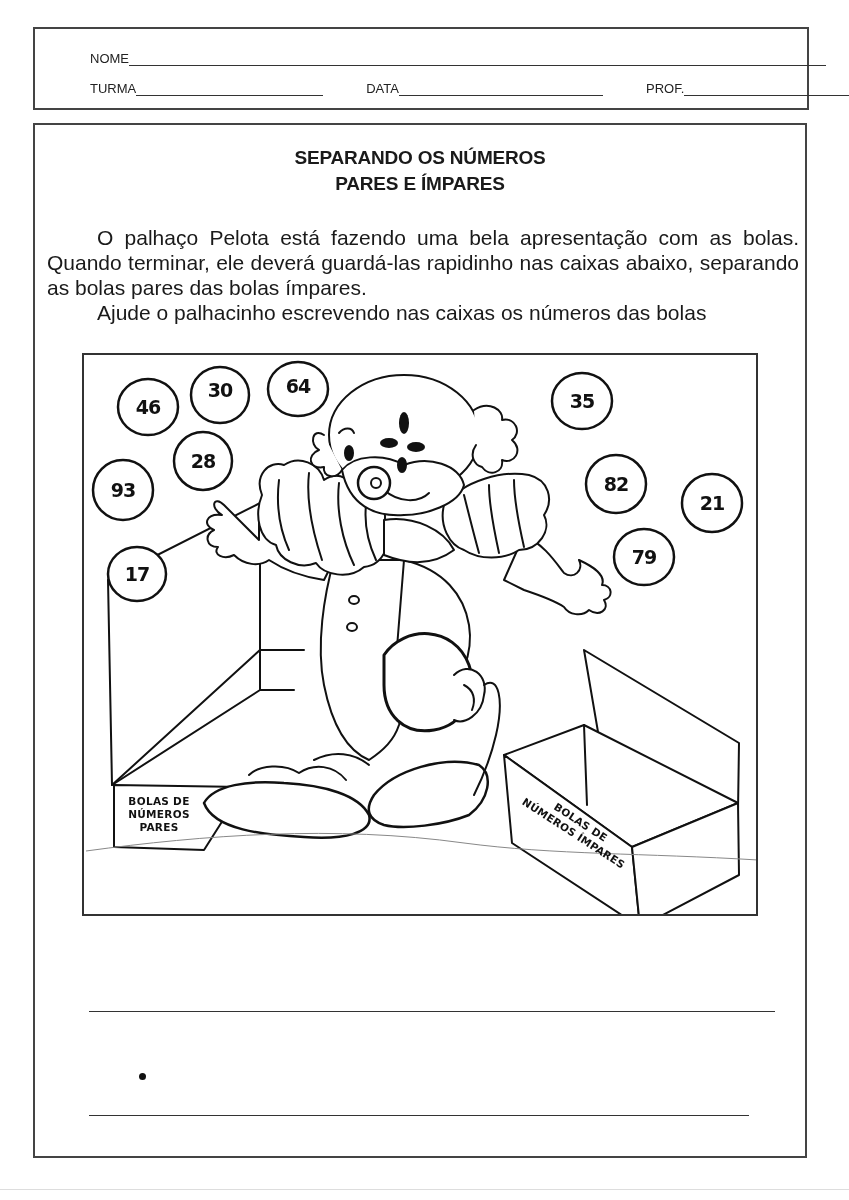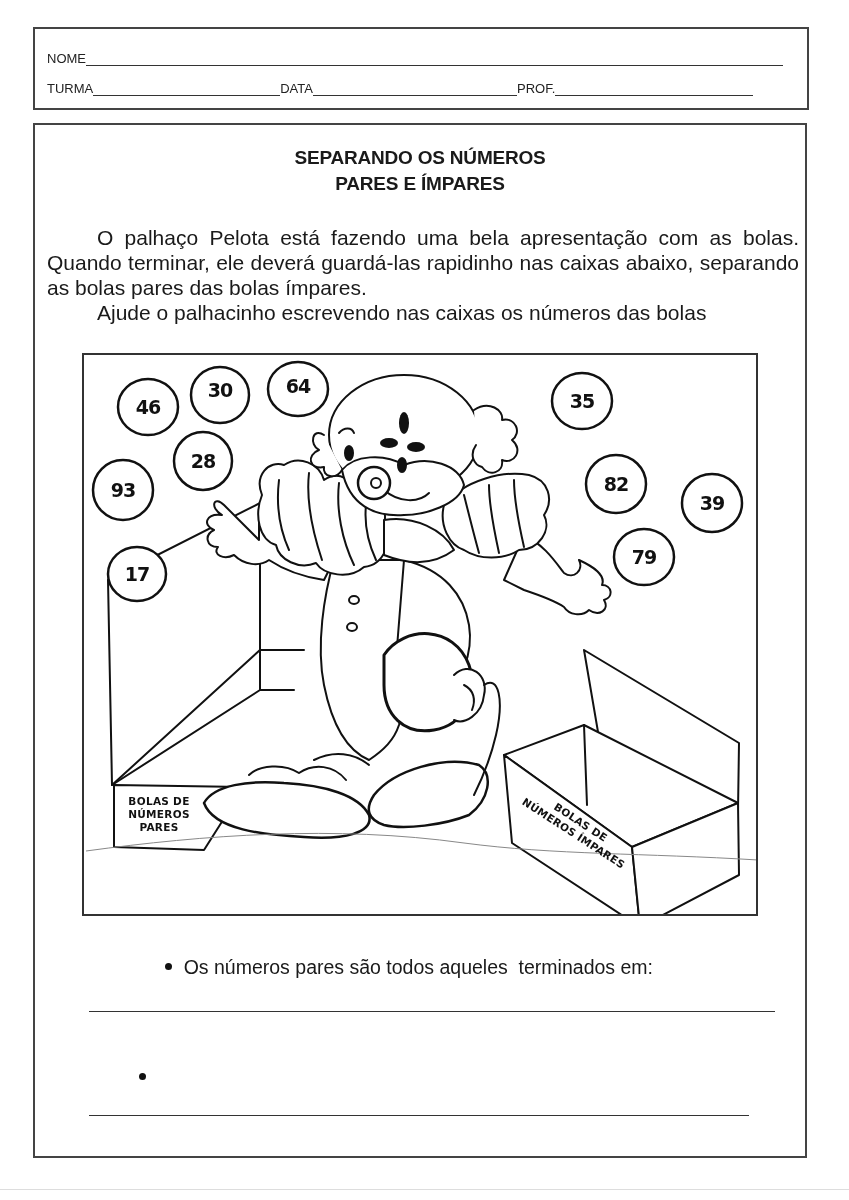--- a/index.html
+++ b/index.html
@@ -4,21 +4,21 @@
 <style>
   * { box-sizing: border-box; margin: 0; padding: 0; }
   html, body { width: 849px; height: 1200px; background: #ffffff; overflow: hidden; }
   body { position: relative; font-family: "Liberation Sans", sans-serif; color: #1a1a1a; }
 
   .header-box {
     position: absolute; left: 33px; top: 27px; width: 776px; height: 83px;
     border: 2px solid #444;
   }
   .hdr-row { position: absolute; left: 12px; font-size: 13px; color: #222; display: flex; align-items: flex-end; }
-  .hdr-label { white-space: nowrap; }
+  .hdr-label { white-space: nowrap; margin-left: 43px; }
   .hdr-line { border-bottom: 1px solid #333; height: 12px; }
 
   .main-box {
     position: absolute; left: 33px; top: 123px; width: 774px; height: 1035px;
     border: 2px solid #444;
   }
   .title {
     position: absolute; left: 0; width: 100%; text-align: center;
     font-weight: bold; font-size: 19px; letter-spacing: -0.2px; color: #1a1a1a;
   }
@@ -74,23 +74,20 @@
   <div class="title" style="top:22px;">SEPARANDO OS NÚMEROS</div>
   <div class="title" style="top:48px;">PARES E ÍMPARES</div>
 
   <div class="para" style="top:100px;">
     <span class="ind"></span><span>O palhaço Pelota está fazendo uma bela apresentação com as bolas. Quando terminar, ele deverá guardá-las rapidinho nas caixas abaixo, separando as bolas pares das bolas ímpares.</span>
   </div>
   <div class="para" style="top:175px; text-align:left;">
     <span class="ind"></span><span>Ajude o palhacinho escrevendo nas caixas os números das bolas</span>
   </div>
 
-  <div class="bullet-line" style="left:108px; top:808px;">
-    <span class="bullet-dot"></span><span>Os números pares são todos aqueles  terminados em:</span>
-  </div>
   <div class="answer-line" style="left:54px; top:885px; width:686px;"></div>
 
   <div class="bullet-line" style="left:82px; top:918px;">
     <span class="bullet-dot"></span>
   </div>
   <div class="answer-line" style="left:54px; top:989px; width:660px;"></div>
 </div>
 
 <div class="image-frame">
   <svg width="676" height="563" viewBox="0 0 676 563">
@@ -213,21 +210,21 @@
   <div class="ball" style="left:500px; top:98px; width:64px; height:62px;">
     <svg width="64" height="62">
         <ellipse cx="32" cy="31" rx="30" ry="29" fill="#fff" stroke="#111" stroke-width="2.5"></ellipse>
       </svg>
     <span class="num">82</span>
   </div>
   <div class="ball" style="left:596px; top:117px; width:64px; height:62px;">
     <svg width="64" height="62">
         <ellipse cx="32" cy="31" rx="30" ry="29" fill="#fff" stroke="#111" stroke-width="2.5"></ellipse>
       </svg>
-    <span class="num">39</span>
+    <span class="num">21</span>
   </div>
   <div class="ball" style="left:528px; top:172px; width:64px; height:60px;">
     <svg width="64" height="60">
         <ellipse cx="32" cy="30" rx="30" ry="28" fill="#fff" stroke="#111" stroke-width="2.5"></ellipse>
       </svg>
     <span class="num">79</span>
   </div>
 
   <div class="box-label" style="left:30px; top:440px; width:90px;">
     <div>BOLAS DE</div>

